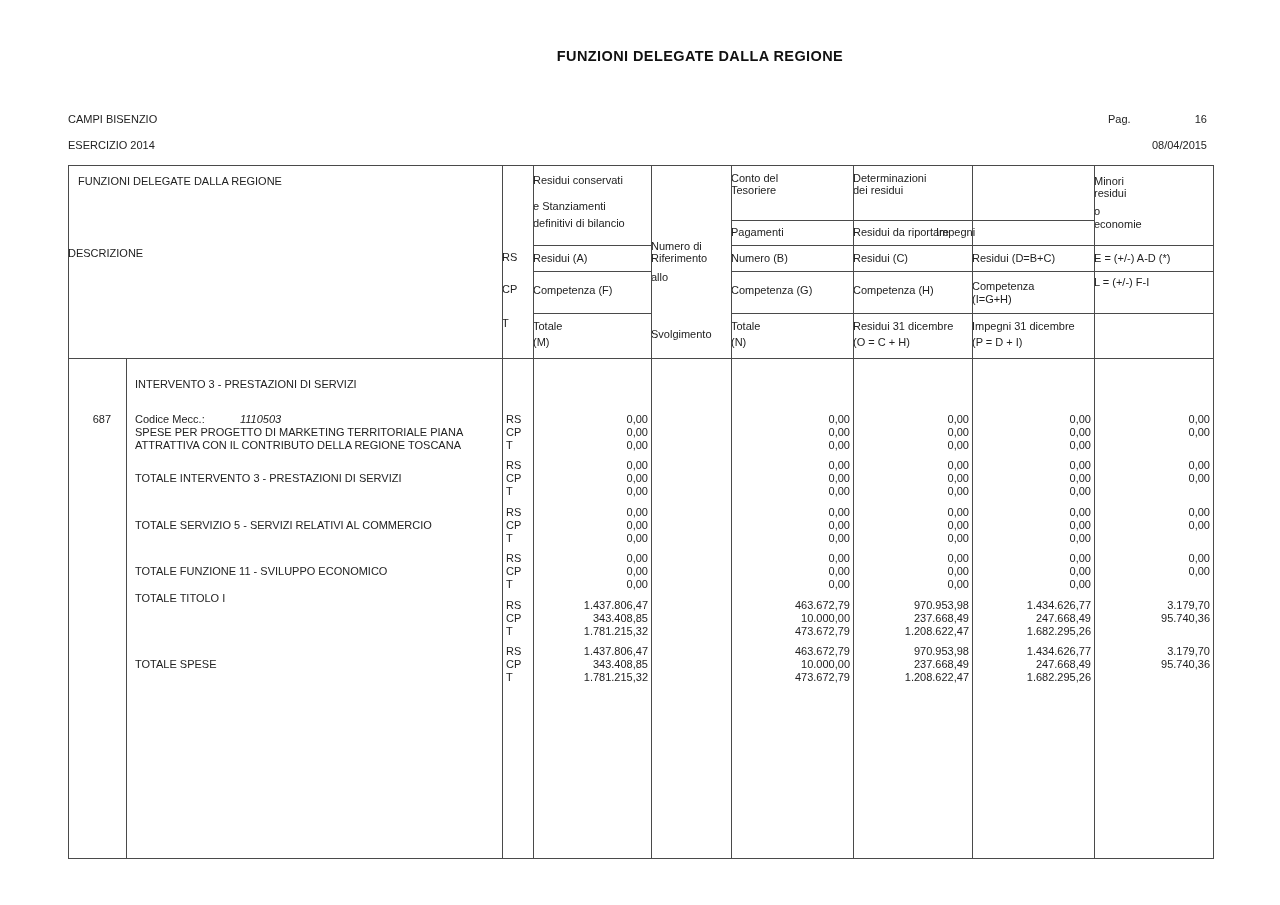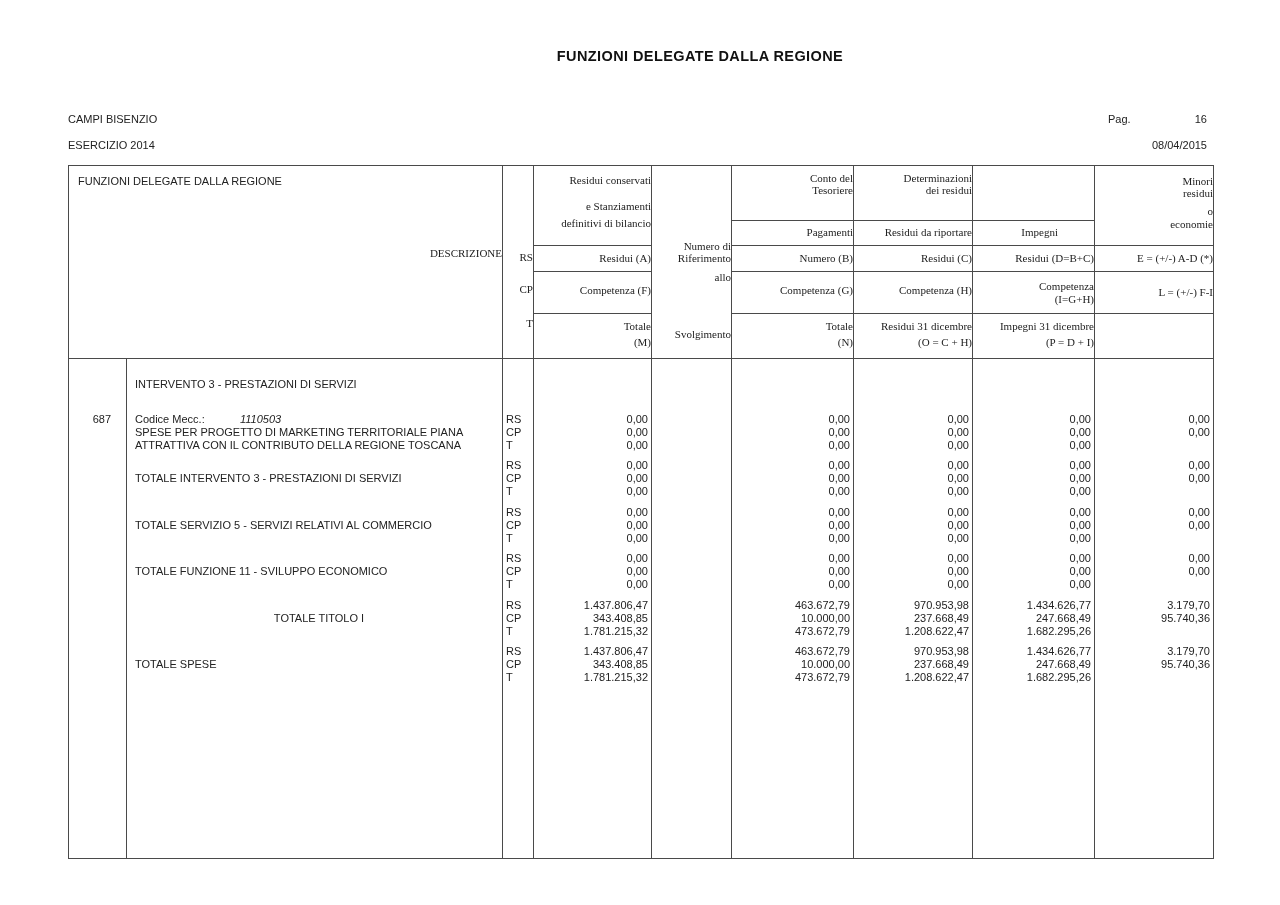--- a/index.html
+++ b/index.html
@@ -5,21 +5,21 @@
   html,body{margin:0;padding:0;}
   body{
     width:1280px;height:905px;background:#ffffff;position:relative;overflow:hidden;
     font-family:"Liberation Sans","DejaVu Sans",sans-serif;color:#222;
   }
   .abs{position:absolute;}
   .cell{
     position:absolute;height:13px;line-height:13px;font-size:11px;
     white-space:nowrap;color:#222;
   }
-  .c{text-align:right;font-family:Liberation Serif, serif;}
+  .c{text-align:left;}
   .r{text-align:right;}
   .line{position:absolute;background:#4a4a4a;}
   .title{
     position:absolute;left:450px;top:48px;width:500px;text-align:center;
     font-size:14.5px;font-weight:bold;letter-spacing:.4px;color:#111;
   }
 </style>
 </head>
 <body>
 
@@ -71,21 +71,21 @@
 <div class="cell c" style="left:972px;top:280px;width:122px;">Competenza</div>
 <div class="cell c" style="left:972px;top:293px;width:122px;">(I=G+H)</div>
 <div class="cell c" style="left:972px;top:320px;width:122px;">Impegni 31 dicembre</div>
 <div class="cell c" style="left:972px;top:336px;width:122px;">(P = D + I)</div>
 
 <div class="cell c" style="left:1094px;top:175px;width:119px;">Minori</div>
 <div class="cell c" style="left:1094px;top:187px;width:119px;">residui</div>
 <div class="cell c" style="left:1094px;top:205px;width:119px;">o</div>
 <div class="cell c" style="left:1094px;top:218px;width:119px;">economie</div>
 <div class="cell c" style="left:1094px;top:252px;width:119px;">E = (+/-) A-D (*)</div>
-<div class="cell c" style="left:1094px;top:286px;width:119px;">L = (+/-) F-I</div>
+<div class="cell c" style="left:1094px;top:276px;width:119px;">L = (+/-) F-I</div>
 
 <div class="abs" style="left:0;top:0;">
   <div class="cell" style="left:135px;top:378px;width:368px;">INTERVENTO 3 - PRESTAZIONI DI SERVIZI</div>
 <div class="cell r" style="left: 68px; top: 413px; width: 43px;">687</div>
     <div class="cell" style="left: 135px; top: 413px; width: 368px;">Codice Mecc.:</div>
     <div class="cell" style="left: 135px; top: 426px; width: 368px;">SPESE PER PROGETTO DI MARKETING TERRITORIALE PIANA</div>
     <div class="cell" style="left: 135px; top: 439px; width: 368px;">ATTRATTIVA CON IL CONTRIBUTO DELLA REGIONE TOSCANA</div>
     <div class="cell" style="left: 240px; top: 413px; width: 90px; font-style: italic;">1110503</div>
     <div class="cell" style="left: 506px; top: 413px; width: 26px;">RS</div>
     <div class="cell r" style="left: 536px; top: 413px; width: 112px;">0,00</div>
@@ -151,21 +151,21 @@
     <div class="cell r" style="left: 536px; top: 565px; width: 112px;">0,00</div>
     <div class="cell r" style="left: 737px; top: 565px; width: 113px;">0,00</div>
     <div class="cell r" style="left: 858px; top: 565px; width: 111px;">0,00</div>
     <div class="cell r" style="left: 977px; top: 565px; width: 114px;">0,00</div>
     <div class="cell r" style="left: 1097px; top: 565px; width: 113px;">0,00</div>
     <div class="cell" style="left: 506px; top: 578px; width: 26px;">T</div>
     <div class="cell r" style="left: 536px; top: 578px; width: 112px;">0,00</div>
     <div class="cell r" style="left: 737px; top: 578px; width: 113px;">0,00</div>
     <div class="cell r" style="left: 858px; top: 578px; width: 111px;">0,00</div>
     <div class="cell r" style="left: 977px; top: 578px; width: 114px;">0,00</div>
-    <div class="cell" style="left: 135px; top: 612px; width: 368px; text-align: center;">TOTALE TITOLO I</div>
+    <div class="cell" style="left: 135px; top: 592px; width: 368px;">TOTALE TITOLO I</div>
     <div class="cell" style="left: 506px; top: 599px; width: 26px;">RS</div>
     <div class="cell r" style="left: 536px; top: 599px; width: 112px;">1.437.806,47</div>
     <div class="cell r" style="left: 737px; top: 599px; width: 113px;">463.672,79</div>
     <div class="cell r" style="left: 858px; top: 599px; width: 111px;">970.953,98</div>
     <div class="cell r" style="left: 977px; top: 599px; width: 114px;">1.434.626,77</div>
     <div class="cell r" style="left: 1097px; top: 599px; width: 113px;">3.179,70</div>
     <div class="cell" style="left: 506px; top: 612px; width: 26px;">CP</div>
     <div class="cell r" style="left: 536px; top: 612px; width: 112px;">343.408,85</div>
     <div class="cell r" style="left: 737px; top: 612px; width: 113px;">10.000,00</div>
     <div class="cell r" style="left: 858px; top: 612px; width: 111px;">237.668,49</div>

